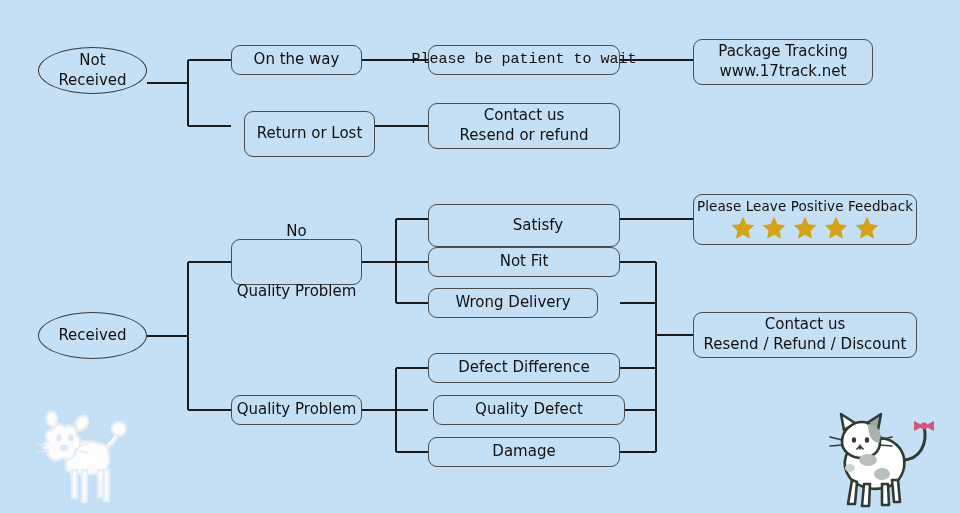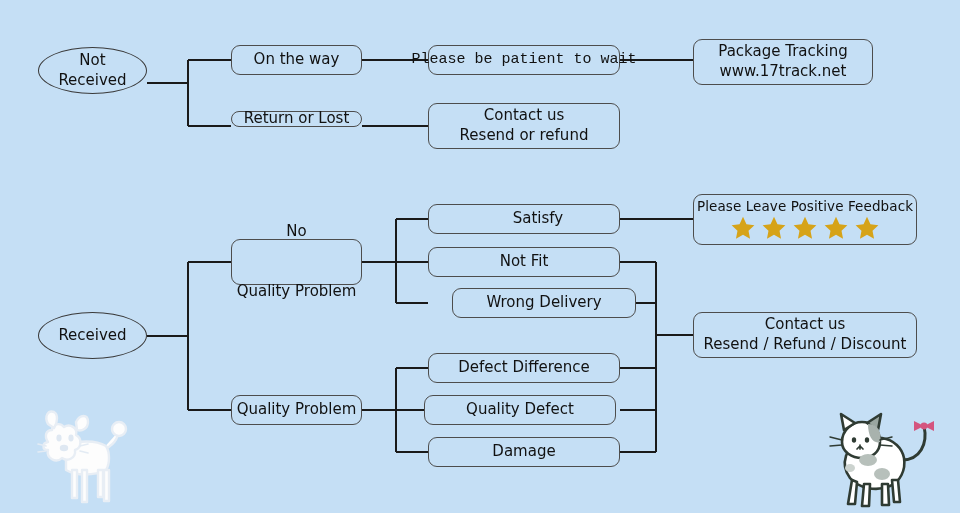--- a/index.html
+++ b/index.html
@@ -127,21 +127,21 @@
 
   <div class="node ellipse" style="left:38px; top:47px; width:109px; height:47px;">
     <span>Not</span>
     <span class="line2">Received</span>
   </div>
 
   <div class="node" style="left:231px; top:45px; width:131px; height:30px;">
     <span>On the way</span>
   </div>
 
-  <div class="node" style="left:231px; top:111px; width:131px; height:16px;">
+  <div class="node" style="left:244px; top:111px; width:131px; height:46px;">
     <span>Return or Lost</span>
   </div>
 
   <div class="node" style="left:428px; top:45px; width:192px; height:30px;font-family:Liberation Mono, monospace;">
     <span>Please be patient to wait</span>
   </div>
 
   <div class="node" style="left:693px; top:39px; width:180px; height:46px;">
     <span>Package Tracking</span>
     <span class="line2">www.17track.net</span>
@@ -158,37 +158,37 @@
 
   <div class="node" style="left:231px; top:239px; width:131px; height:46px;gap:40px;">
     <span>No</span>
     <span class="line2">Quality Problem</span>
   </div>
 
   <div class="node" style="left:231px; top:395px; width:131px; height:30px;">
     <span>Quality Problem</span>
   </div>
 
-  <div class="node" style="left:428px; top:204px; width:192px; height:30px;padding-left:28px;">
+  <div class="node" style="left:428px; top:204px; width:192px; height:43px;padding-left:28px;">
     <span>Satisfy</span>
   </div>
 
   <div class="node" style="left:428px; top:247px; width:192px; height:30px;">
     <span>Not Fit</span>
   </div>
 
-  <div class="node" style="left:428px; top:288px; width:184px; height:30px;margin-left:24px;">
+  <div class="node" style="left:428px; top:288px; width:170px; height:30px;">
     <span>Wrong Delivery</span>
   </div>
 
   <div class="node" style="left:428px; top:353px; width:192px; height:30px;">
     <span>Defect Difference</span>
   </div>
 
-  <div class="node" style="left:424px; top:395px; width:192px; height:30px;">
+  <div class="node" style="left:433px; top:395px; width:192px; height:30px;">
     <span>Quality Defect</span>
   </div>
 
   <div class="node" style="left:428px; top:437px; width:192px; height:30px;">
     <span>Damage</span>
   </div>
 
   <div class="feedback-node" style="left:693px; top:194px; width:224px; height:51px;">
     <div class="feedback-label">Please Leave Positive Feedback</div>
     <div class="stars">

